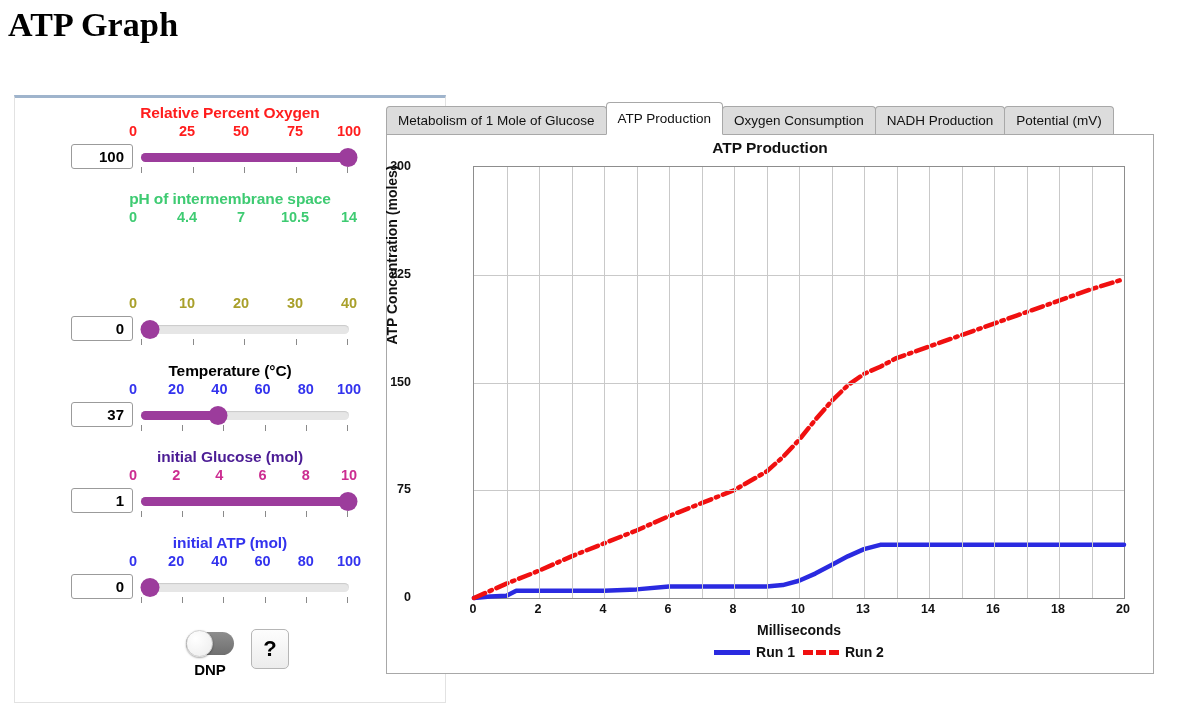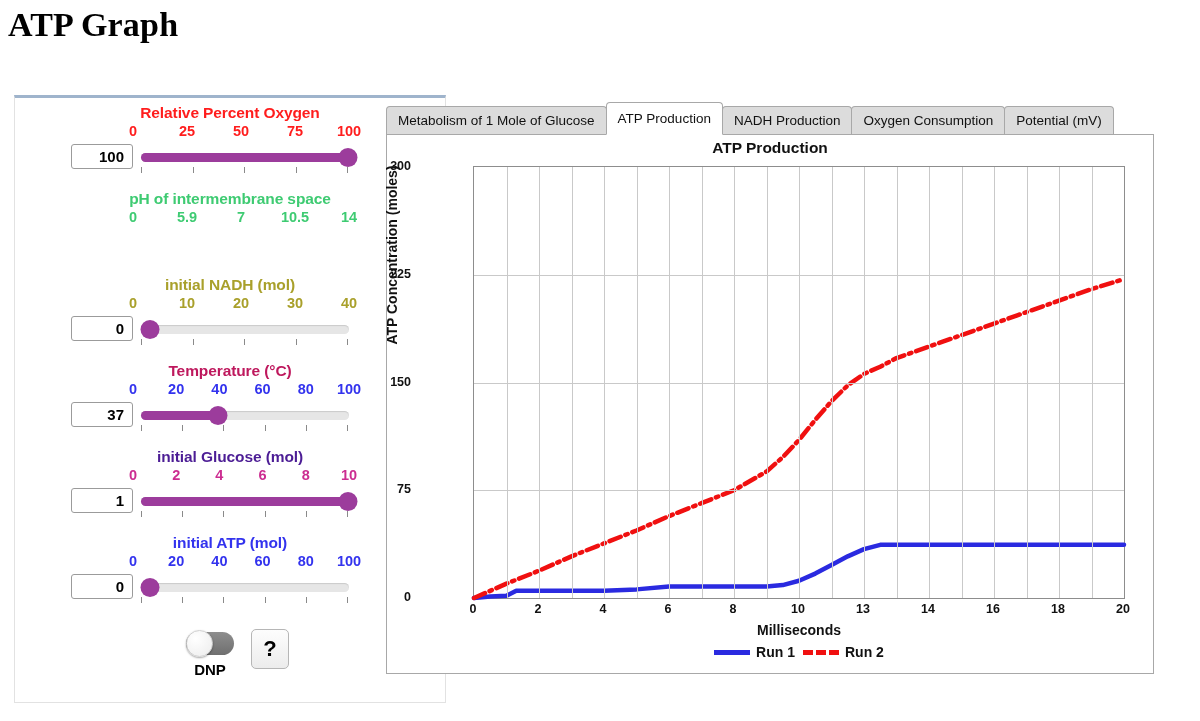--- a/index.html
+++ b/index.html
@@ -169,28 +169,27 @@
                 <i style="left: 154.5px;"></i>
                 <i style="left: 206px;"></i>
               </div>
             </div>
           </div>
         </div>
         <div class="slider-block">
           <div class="slider-title" style="color: rgb(62, 203, 114);">pH of intermembrane space</div>
           <div class="tick-labels">
             <span style="color: rgb(62, 203, 114); left: 0%;">0</span>
-            <span style="color: rgb(62, 203, 114); left: 25%;">5.9</span>
+            <span style="color: rgb(62, 203, 114); left: 25%;">4.4</span>
             <span style="color: rgb(62, 203, 114); left: 50%;">7</span>
             <span style="color: rgb(62, 203, 114); left: 75%;">10.5</span>
             <span style="color: rgb(62, 203, 114); left: 100%;">14</span>
           </div>
         </div>
         <div class="slider-block">
-          <div class="slider-title" style="color: rgb(169, 160, 43);">initial NADH (mol)</div>
           <div class="tick-labels">
             <span style="color: rgb(169, 160, 43); left: 0%;">0</span>
             <span style="color: rgb(169, 160, 43); left: 25%;">10</span>
             <span style="color: rgb(169, 160, 43); left: 50%;">20</span>
             <span style="color: rgb(169, 160, 43); left: 75%;">30</span>
             <span style="color: rgb(169, 160, 43); left: 100%;">40</span>
           </div>
           <div class="slider-row">
             <div class="value-box">0</div>
             <div class="slider-wrap">
@@ -201,21 +200,21 @@
                 <i style="left: 0px;"></i>
                 <i style="left: 51.5px;"></i>
                 <i style="left: 103px;"></i>
                 <i style="left: 154.5px;"></i>
                 <i style="left: 206px;"></i>
               </div>
             </div>
           </div>
         </div>
         <div class="slider-block">
-          <div class="slider-title" style="color: #be185d; text-align: center;">Temperature (°C)</div>
+          <div class="slider-title" style="color: #000000; text-align: center;">Temperature (°C)</div>
           <div class="tick-labels">
             <span style="color: rgb(51, 51, 238); left: 0%;">0</span>
             <span style="color: rgb(51, 51, 238); left: 20%;">20</span>
             <span style="color: rgb(51, 51, 238); left: 40%;">40</span>
             <span style="color: rgb(51, 51, 238); left: 60%;">60</span>
             <span style="color: rgb(51, 51, 238); left: 80%;">80</span>
             <span style="color: rgb(51, 51, 238); left: 100%;">100</span>
           </div>
           <div class="slider-row">
             <div class="value-box">37</div>
@@ -298,22 +297,22 @@
         <div class="toggle-label">DNP</div>
       </div>
       <div class="help-btn">?</div>
     </div>
   </div>
 
   <div class="right-panel">
     <div class="tabs" id="tab-host">
         <div class="tab">Metabolism of 1 Mole of Glucose</div>
         <div class="tab active">ATP Production</div>
+        <div class="tab">Oxygen Consumption</div>
         <div class="tab">NADH Production</div>
-        <div class="tab">Oxygen Consumption</div>
         <div class="tab">Potential (mV)</div>
       </div>
 
     <div class="chart-card">
       <div class="chart-title">ATP Production</div>
       <div class="ylabel">ATP Concentration (moles)</div>
       <div id="axis-host">
           <div class="ytick" style="top: 462px;">0</div>
           <div class="ytick" style="top: 354.25px;">75</div>
           <div class="ytick" style="top: 246.5px;">150</div>

